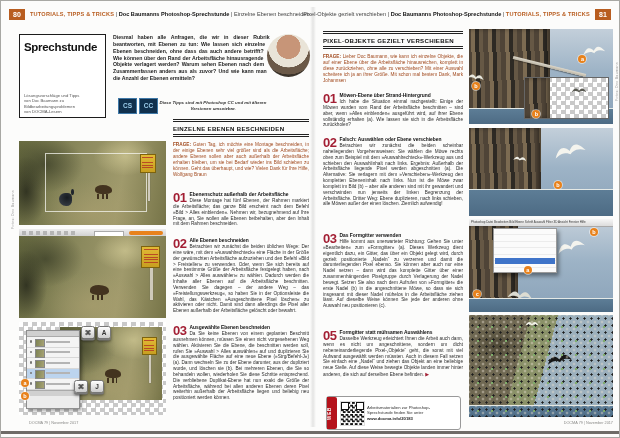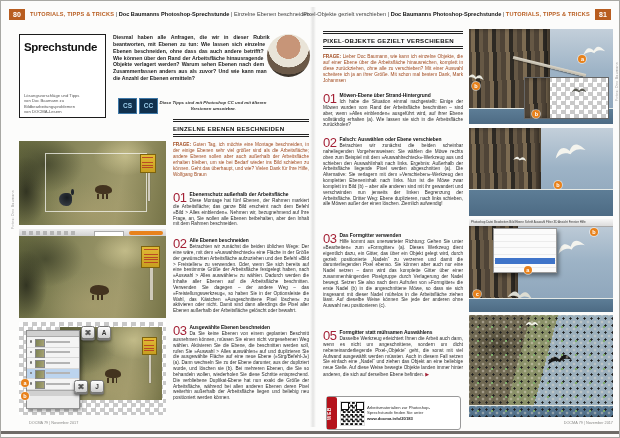--- a/index.html
+++ b/index.html
@@ -22,21 +22,21 @@
   .intro{left:112px;top:33px;width:197px;font-size:5.2px;line-height:1.32;font-weight:bold;color:#1d1d1d;text-align:justify;}
   .portrait{float:right;width:43px;height:43px;border-radius:50%;margin:0 0 2px 4px;shape-outside:circle(50%);
     background:radial-gradient(circle at 50% 30%,#c79578 0 32%,#e9e4d8 33% 55%,#6b5948 56% 74%,#3c342b 75%);}
   .badge{width:17px;height:14px;background:#10304d;border:1px solid #3f79a8;color:#9ccdeb;font-size:6.5px;font-weight:bold;text-align:center;line-height:14px;}
   .note{left:157px;top:99px;width:110px;font-size:4.4px;line-height:1.3;font-style:italic;font-weight:bold;color:#333;text-align:center;}
 
   .sechead{font-size:6.1px;font-weight:bold;letter-spacing:.3px;color:#111;border-top:3px double #222;border-bottom:3px double #222;padding:2.5px 0 2px;}
   .frage{font-size:4.7px;line-height:1.26;text-align:justify;color:#a1491d;}
   .frage b{font-weight:bold;}
   .step{font-size:4.7px;line-height:1.24;text-align:justify;color:#2b2b2b;}
-  .stepnum{float:left;font-size:13px;line-height:10.5px;font-weight:normal;color:#a31f34;margin:1px 3px 0 0;letter-spacing:-.5px;}
+  .stepnum{float:left;font-size:13px;line-height:10.5px;font-weight:bold;color:#a31f34;margin:1px 3px 0 0;letter-spacing:-.5px;}
   .stephead{display:block;font-weight:bold;font-size:4.9px;color:#111;}
   .endmark{color:#a31f34;font-size:5px;}
 
   .credit{font-size:3.6px;color:#999;writing-mode:vertical-rl;transform:rotate(180deg);letter-spacing:.3px;}
   .foot{font-size:3.8px;color:#8a8a88;}
 
   
   .ph{overflow:hidden;background:#888;}
   .ph-forest{background:
     radial-gradient(45px 28px at 72% 18%,rgba(222,214,160,.55),transparent 70%),

